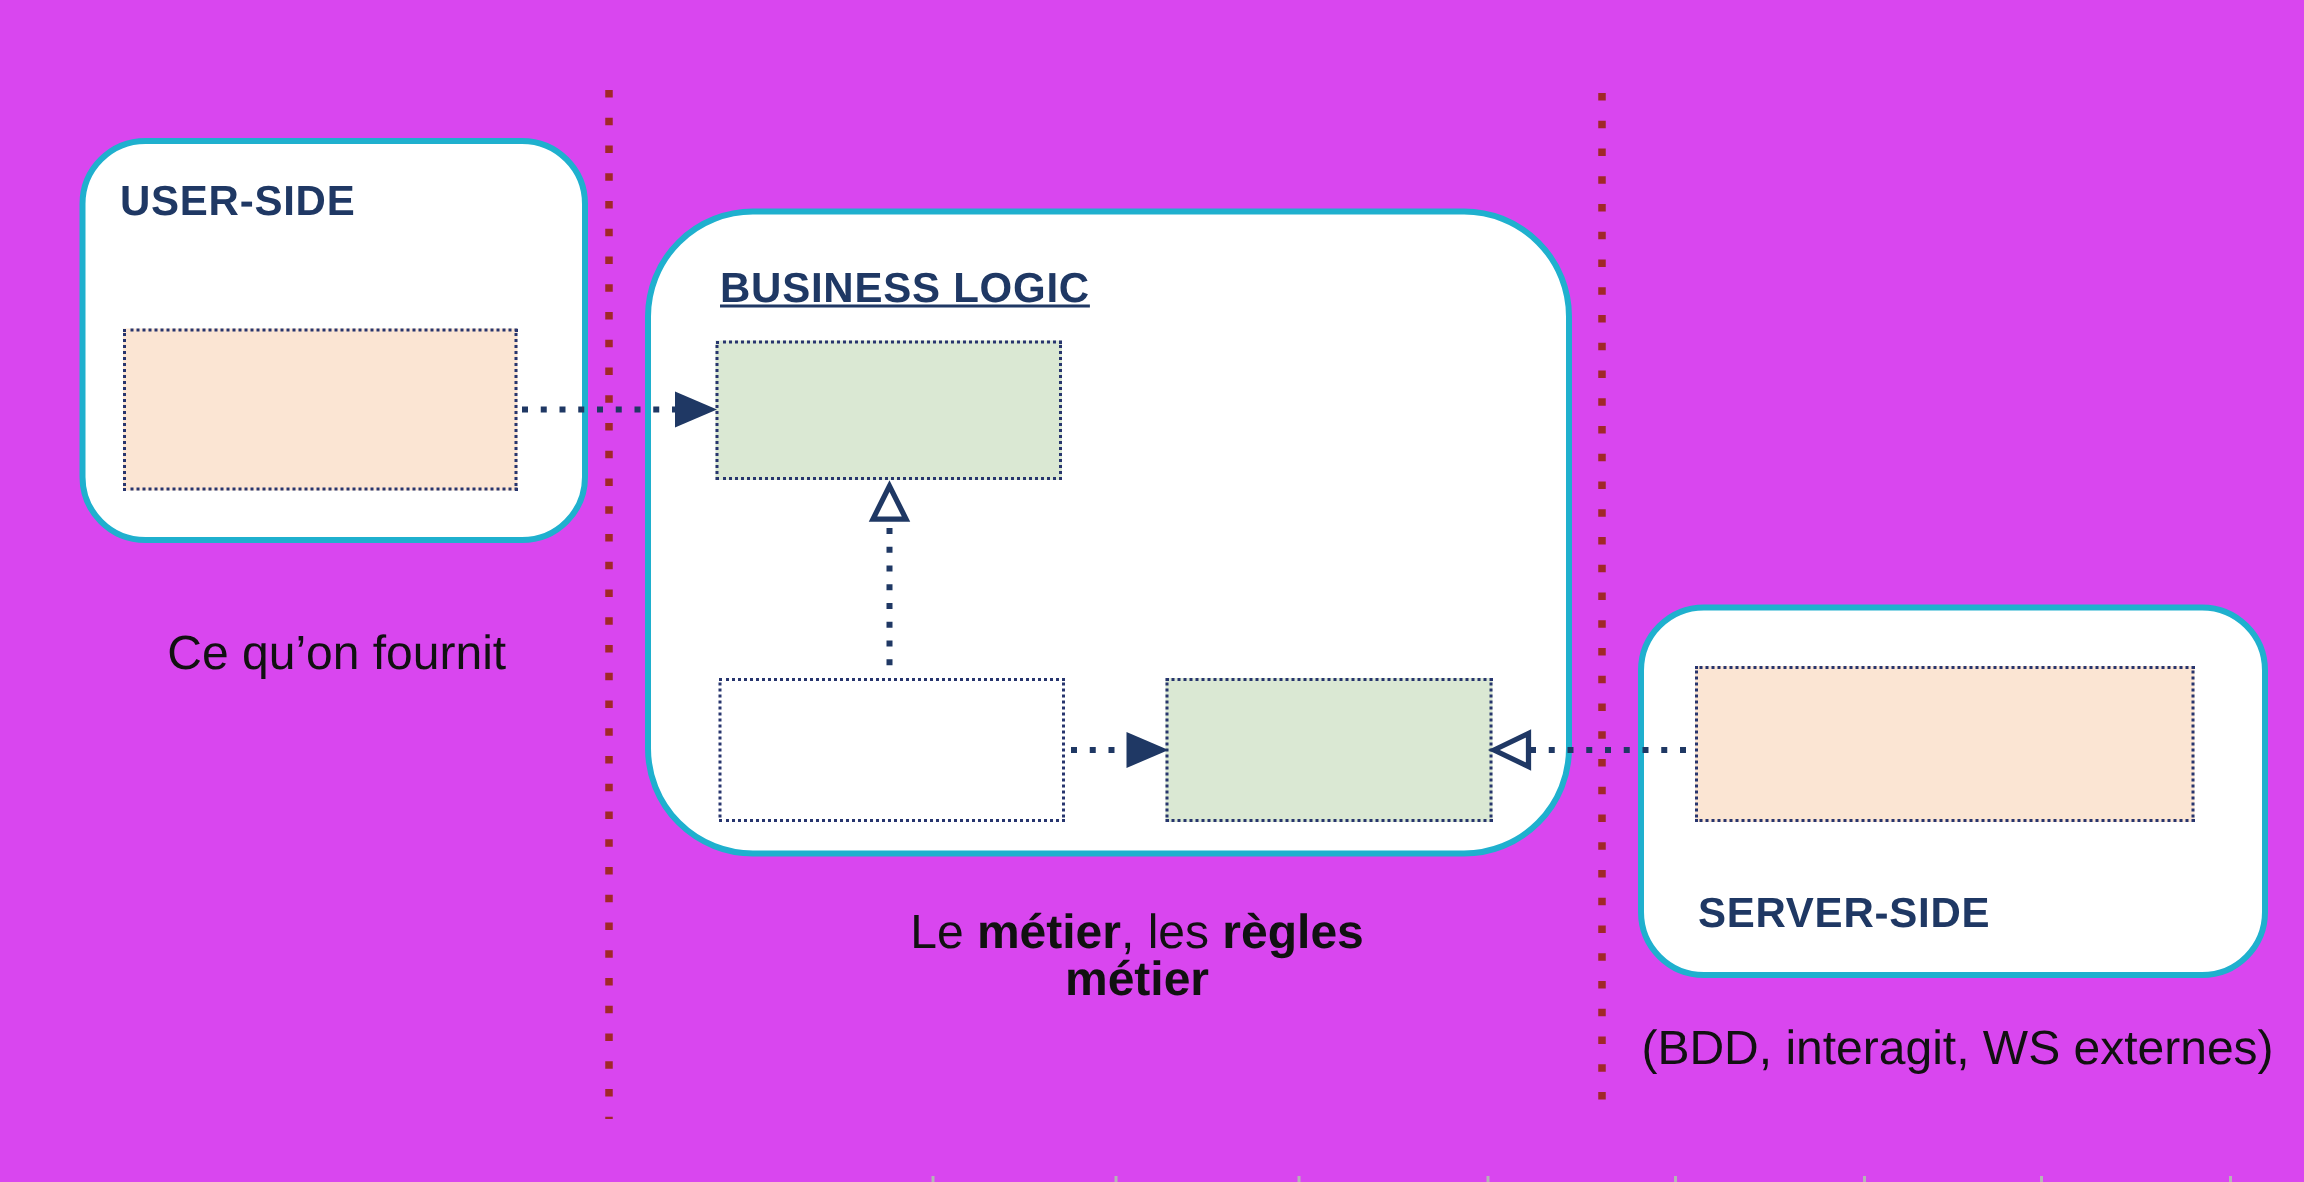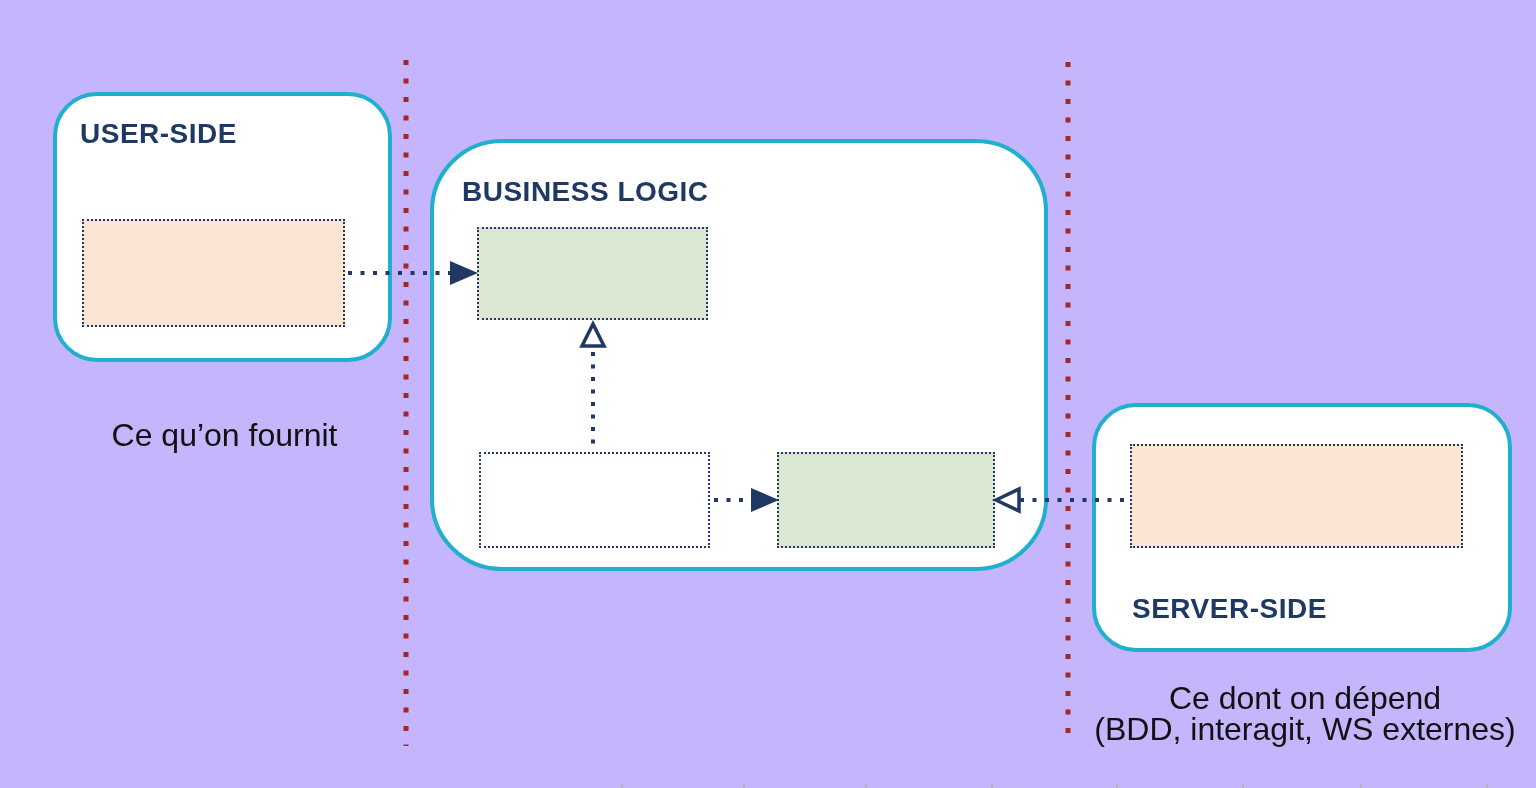--- a/index.html
+++ b/index.html
@@ -9,21 +9,21 @@
     --orange-fill:#FBE5D3;
     --green-fill:#DAE8D3;
     --text-black:#111111;
   }
   *{margin:0;padding:0;box-sizing:border-box;}
   html,body{background:#ffffff;}
   body{font-family:"Liberation Sans", sans-serif;}
   .canvas{
     position:relative;
     width:1536px;height:788px;
-    background:#c4b5fd;
+    background:#d946ef;
     overflow:hidden;
   }
   .zone{
     position:absolute;
     border:4px solid var(--cyan-border);
     background:#ffffff;
   }
   .zone-title{
     position:absolute;
     font-weight:bold;
@@ -63,30 +63,33 @@
 <div class="canvas">
 
   <div class="zone" style="left:53px;top:92px;width:339px;height:270px;border-radius:44px;"></div>
   <div class="zone-title" style="left:80px;top:118px;">USER-SIDE</div>
   <div class="comp-box fill-orange" style="left:82px;top:219px;width:263px;height:108px;"></div>
   <div class="caption" style="left:57px;top:420px;width:335px;">
     <div>Ce qu’on fournit</div>
   </div>
 
   <div class="zone" style="left:430px;top:139px;width:618px;height:432px;border-radius:72px;"></div>
-  <div class="zone-title" style="left:462px;top:176px;">BUSINESS LOGIC</div>
+  <div class="zone-title" style="left:480px;top:176px;text-decoration:underline;">BUSINESS LOGIC</div>
   <div class="comp-box fill-green" style="left:477px;top:227px;width:231px;height:93px;"></div>
   <div class="comp-box fill-white" style="left:479px;top:452px;width:231px;height:96px;"></div>
   <div class="comp-box fill-green" style="left:777px;top:452px;width:218px;height:96px;"></div>
+  <div class="caption" style="left:578px;top:606px;width:360px;">
+    <div><span>Le </span><b>métier</b><span>, les </span><b>règles</b></div>
+    <div><b>métier</b></div>
+  </div>
 
   <div class="zone" style="left:1092px;top:403px;width:420px;height:249px;border-radius:44px;"></div>
   <div class="zone-title" style="left:1132px;top:593px;width:350px;">SERVER-SIDE</div>
   <div class="comp-box fill-orange" style="left:1130px;top:444px;width:333px;height:104px;"></div>
   <div class="caption" style="left:1090px;top:683px;width:430px;">
-    <div>Ce dont on dépend</div>
     <div>(BDD, interagit, WS externes)</div>
   </div>
 
   <svg class="svg-overlay" viewBox="0 0 1536 788">
 
     <g>
       <line class="redline" x1="406" y1="60" x2="406" y2="746" stroke-dasharray="5 13.5"></line>
     </g>
     <g>
       <line class="redline" x1="1068" y1="62" x2="1068" y2="746" stroke-dasharray="5 13.5"></line>

